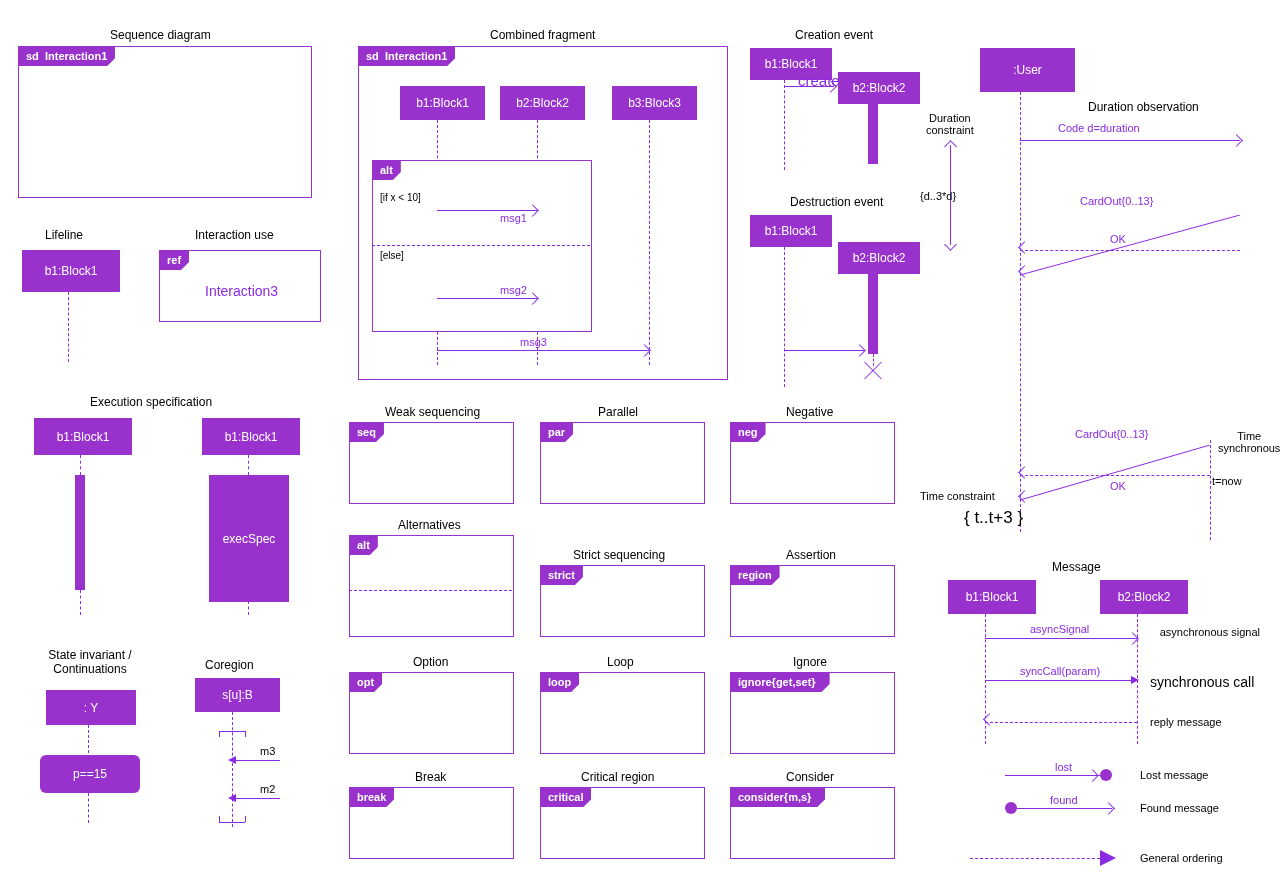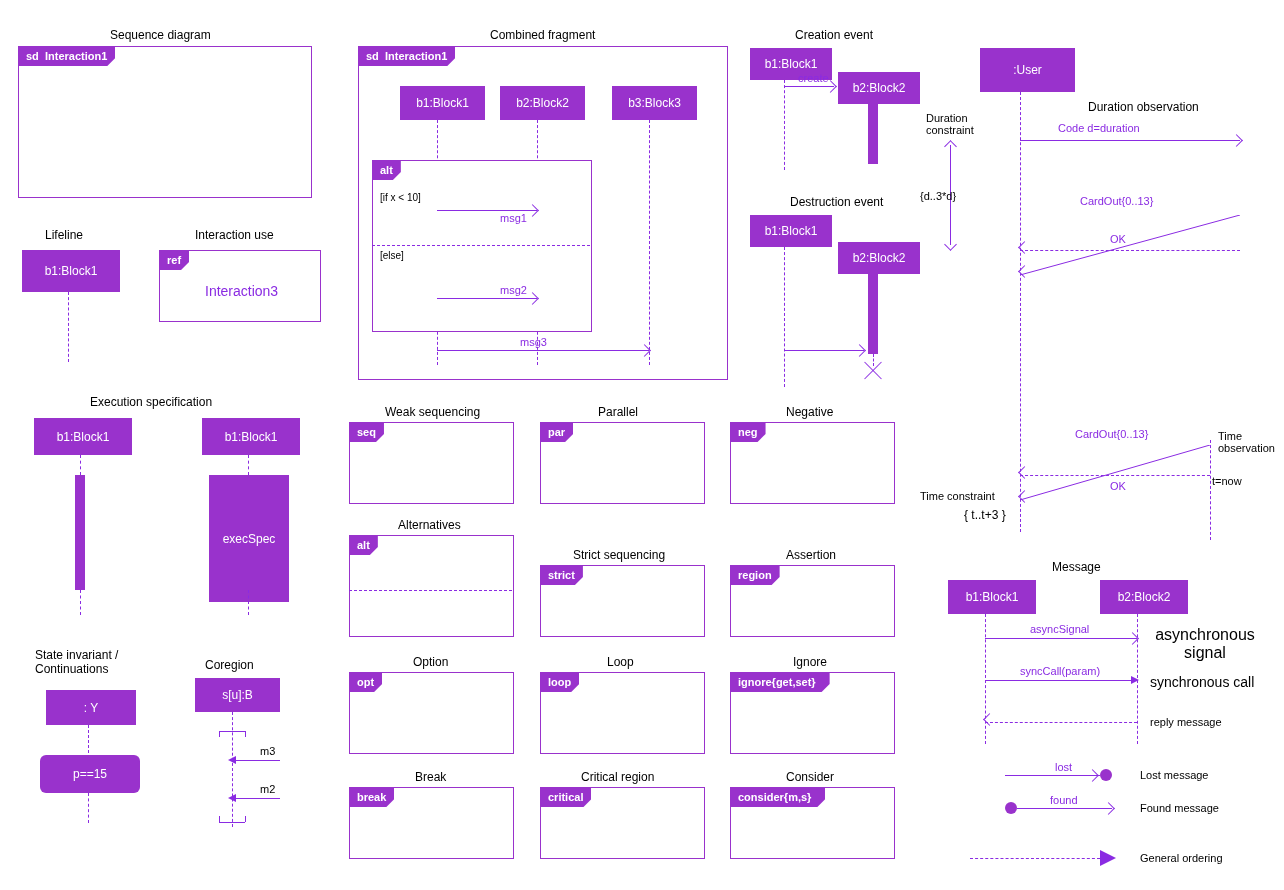--- a/index.html
+++ b/index.html
@@ -1,16 +1,16 @@
 <!DOCTYPE html>
 <html><head>
 <meta charset="utf-8">
 <style>
   body{margin:0;font-family:Arial,Helvetica,sans-serif;background:#fff;width:1284px;height:890px;position:relative;font-size:11px}
-  .lbl{color:#000;text-align:left;position:absolute;font-size:12px}
+  .lbl{color:#000;text-align:center;position:absolute;font-size:12px}
   .pbox{border:1px solid #9932cc;background:#fff;position:absolute}
   .tag{background:#9932cc;color:#fff;padding:4px 8px;font-weight:bold;display:inline-block;position:absolute;top:-1px;left:-1px;clip-path:polygon(0 0,100% 0,100% 60%,calc(100% - 8px) 100%,0 100%)}
   .blk{background:#9932cc;color:#fff;position:absolute;display:flex;align-items:center;justify-content:center;padding:6px 10px;font-size:12px}
   .line{position:absolute;background:#8a2be2}
   .vline{width:1px}
   .hline{height:1px}
   .dashed{background:none;border-top:1px dashed #8a2be2;height:0}
   .vdashed{background:none;border-left:1px dashed #8a2be2;width:0}
   .thick{width:10px;background:#9932cc;position:absolute}
   .ptext{color:#8a2be2;position:absolute;font-size:11px}
@@ -155,21 +155,21 @@
 <div class="lbl" style="left:786px;top:770px">Consider</div>
 <div class="pbox" style="left:730px;top:787px;width:163px;height:70px">
     <div class="tag" style="padding-right:14px">consider{m,s}</div>
   </div>
 
 <div class="lbl" style="left:795px;top:28px">Creation event</div>
 <div class="blk" style="left:750px;top:48px;width:62px;height:20px">b1:Block1</div>
 <div class="line vdashed" style="left:784px;top:80px;height:90px"></div>
 <div class="line hline" style="left:784px;top:86px;width:50px"></div>
 <div class="openArrowR" style="left:826px;top:82px"></div>
-<div class="ptext" style="left:798px;top:72px;font-size:11px">create</div>
+<div class="ptext" style="left:798px;top:72px;font-size:15px">create</div>
 <div class="blk" style="left:838px;top:72px;width:62px;height:20px">b2:Block2</div>
 <div class="thick" style="left:868px;top:104px;height:60px"></div>
 
 <div class="lbl" style="left:790px;top:195px">Destruction event</div>
 <div class="blk" style="left:750px;top:215px;width:62px;height:20px">b1:Block1</div>
 <div class="line vdashed" style="left:784px;top:247px;height:140px"></div>
 <div class="blk" style="left:838px;top:242px;width:62px;height:20px">b2:Block2</div>
 <div class="thick" style="left:868px;top:274px;height:80px"></div>
 <div class="line hline" style="left:784px;top:350px;width:80px"></div>
 <div class="openArrowR" style="left:855px;top:346px"></div>
@@ -194,46 +194,46 @@
   <svg width="220" height="60">
       <line x1="0" y1="60" x2="220" y2="0" stroke="#8a2be2" stroke-width="1"></line>
     </svg>
 </div>
 <div class="openArrowL" style="left:1020px;top:267px"></div>
 <div class="line dashed" style="left:1020px;top:250px;width:220px"></div>
 <div class="openArrowL" style="left:1020px;top:243px"></div>
 <div class="ptext" style="left:1110px;top:233px">OK</div>
 
 <div class="lbl" style="left:1218px;top:430px;white-space:pre-line;font-size:11px">Time
-observation</div>
+synchronous</div>
 <div class="lbl" style="left:1212px;top:475px;font-size:11px">t=now</div>
 <div class="line vdashed" style="left:1210px;top:440px;height:100px"></div>
 <div class="ptext" style="left:1075px;top:428px">CardOut{0..13}</div>
 <div style="position:absolute;left:1020px;top:445px;width:190px;height:55px">
   <svg width="190" height="55">
       <line x1="0" y1="55" x2="190" y2="0" stroke="#8a2be2" stroke-width="1"></line>
     </svg>
 </div>
 <div class="openArrowL" style="left:1020px;top:492px"></div>
 <div class="line dashed" style="left:1020px;top:475px;width:190px"></div>
 <div class="openArrowL" style="left:1020px;top:468px"></div>
 <div class="ptext" style="left:1110px;top:480px">OK</div>
 <div class="lbl" style="left:920px;top:490px;font-size:11px">Time constraint</div>
-<div class="lbl" style="left:964px;top:508px;font-size:12px">{ t..t+3 }</div>
+<div class="lbl" style="left:964px;top:508px;font-size:17px">{ t..t+3 }</div>
 
 <div class="lbl" style="left:1052px;top:560px">Message</div>
 <div class="blk" style="left:948px;top:580px;width:68px;height:22px">b1:Block1</div>
 <div class="blk" style="left:1100px;top:580px;width:68px;height:22px">b2:Block2</div>
 <div class="line vdashed" style="left:985px;top:614px;height:130px"></div>
 <div class="line vdashed" style="left:1137px;top:614px;height:130px"></div>
 
 <div class="line hline" style="left:985px;top:638px;width:152px"></div>
 <div class="openArrowR" style="left:1128px;top:634px"></div>
 <div class="ptext" style="left:1030px;top:623px">asyncSignal</div>
-<div class="lbl" style="left:1150px;top:626px;width:110px;text-align:center;font-size:16px">asynchronous signal</div>
+<div class="lbl" style="left:1150px;top:626px;width:110px;text-align:right;font-size:11px">asynchronous signal</div>
 
 <div class="line hline" style="left:985px;top:680px;width:152px"></div>
 <div class="arrowR" style="left:1131px;top:676px"></div>
 <div class="ptext" style="left:1020px;top:665px">syncCall(param)</div>
 <div class="lbl" style="left:1150px;top:674px;font-size:14px">synchronous call</div>
 
 <div class="line dashed" style="left:985px;top:722px;width:152px"></div>
 <div class="openArrowL" style="left:985px;top:715px"></div>
 <div class="lbl" style="left:1150px;top:716px;font-size:11px">reply message</div>
 

